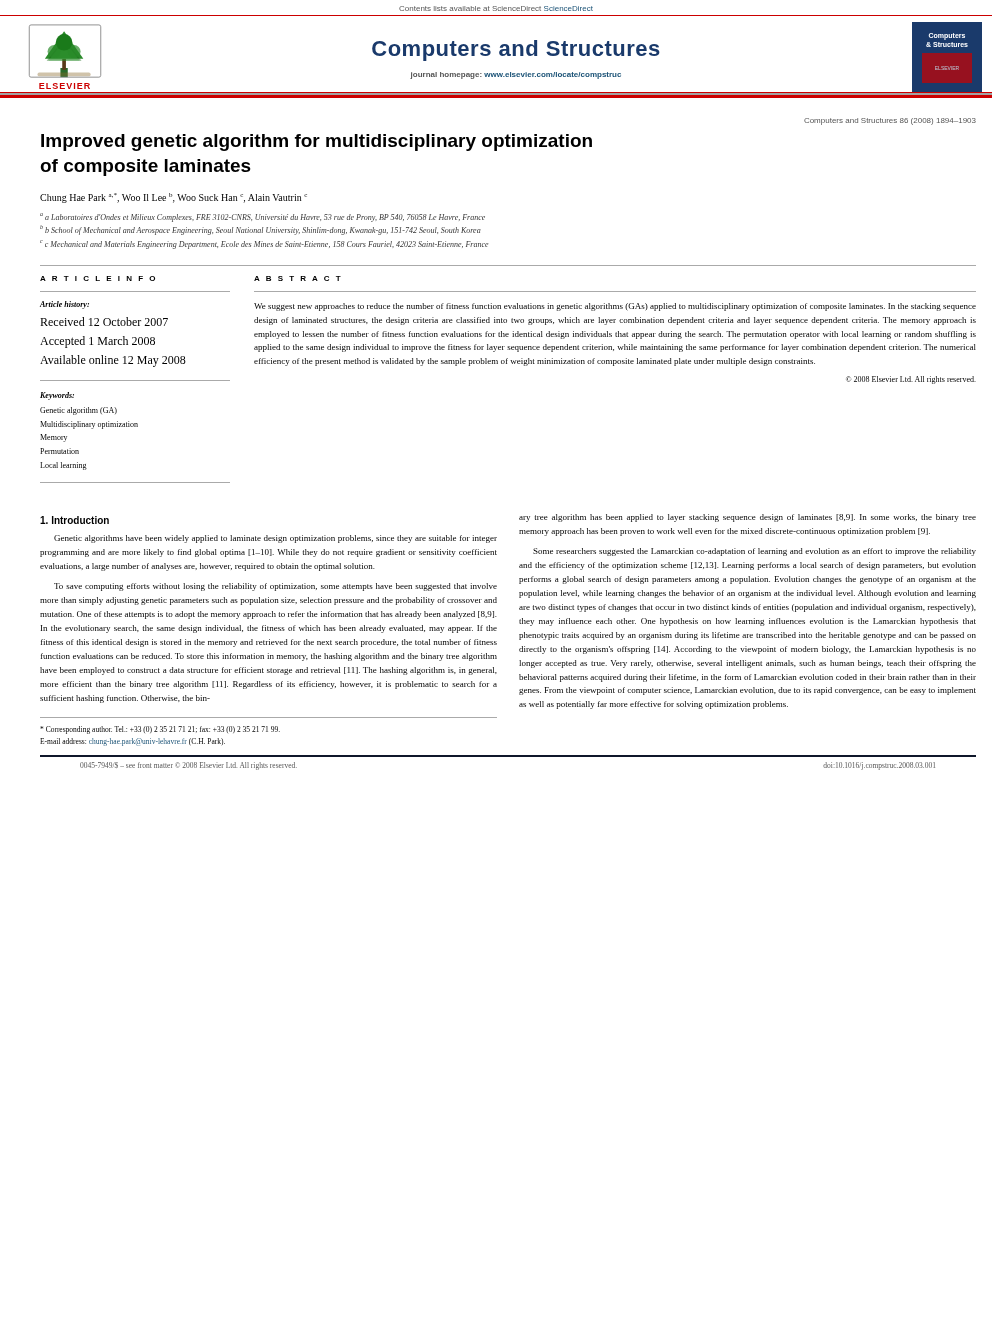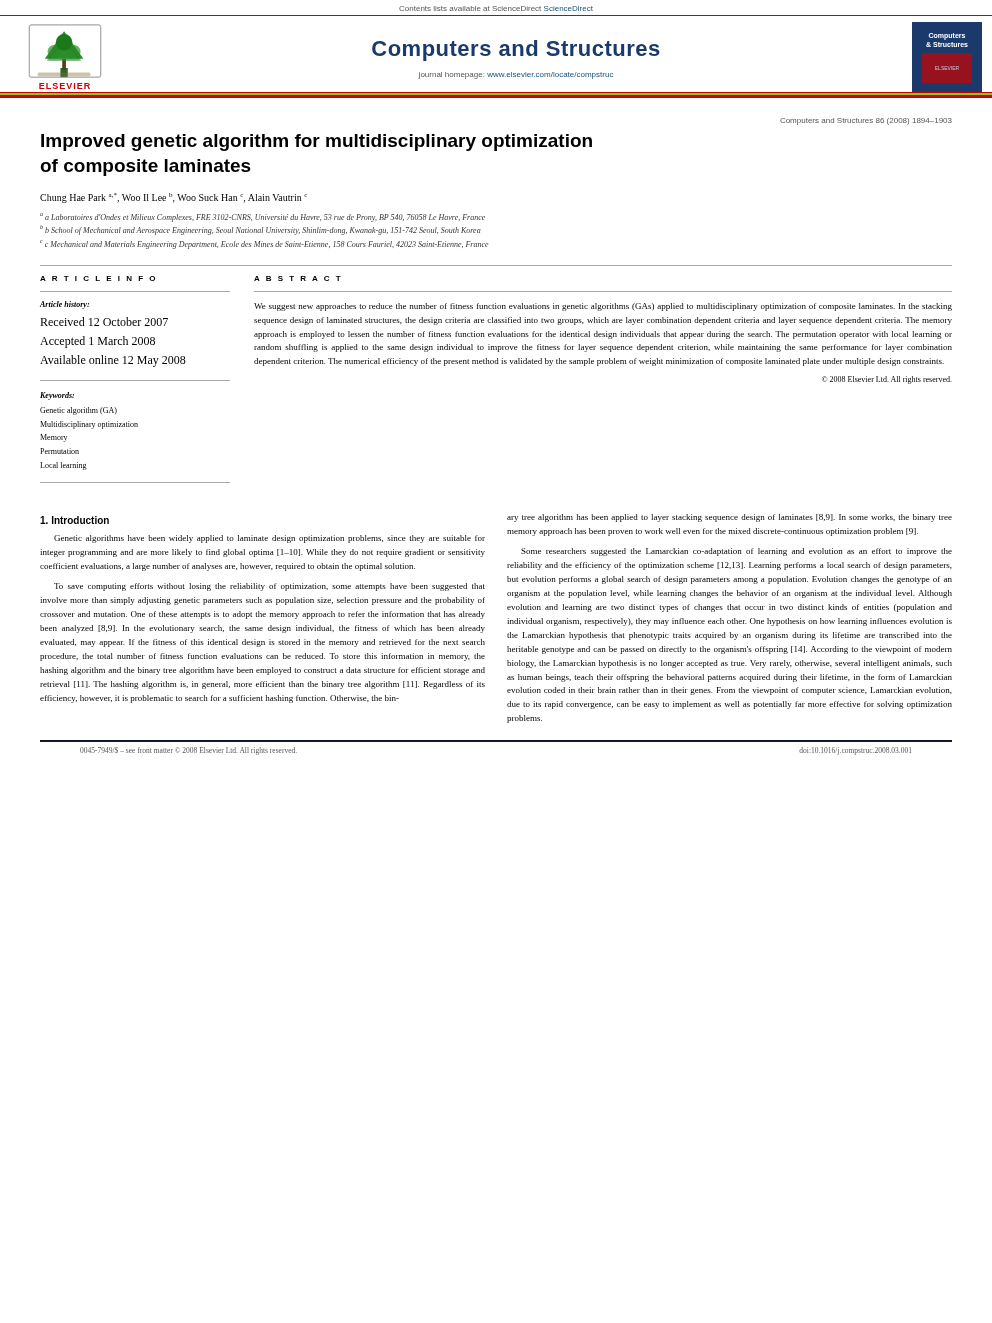--- a/index.html
+++ b/index.html
@@ -7,21 +7,21 @@
       background: #fff;
       font-family: 'Times New Roman', Times, serif;
       font-size: 9.5px;
       color: #000;
       width: 992px;
       min-height: 1323px;
     }
 
     
     .journal-header {
-      border-bottom: 2px solid #84cc16;
+      border-bottom: 2px solid #a3a3a3;
       padding-bottom: 0;
     }
     .journal-top-bar {
       text-align: center;
       font-size: 8px;
       color: #555;
       padding: 4px 0 2px 0;
       font-family: Arial, sans-serif;
     }
     .journal-top-bar a { color: #1a5276; text-decoration: none; }
@@ -60,20 +60,21 @@
       font-weight: bold;
       color: #1a3a6b;
       font-family: Arial, sans-serif;
       letter-spacing: 0.5px;
     }
     .journal-homepage {
       font-size: 8px;
       color: #555;
       font-family: Arial, sans-serif;
       margin-top: 8px;
+      font-weight: bold;
     }
     .journal-cover-img {
       width: 70px;
       flex-shrink: 0;
       background: #1a3a6b;
       height: 70px;
       display: flex;
       flex-direction: column;
       align-items: center;
       justify-content: center;
@@ -91,21 +92,21 @@
 
     
     .red-divider {
       height: 3px;
       background: #c00;
       margin: 0;
     }
 
     
     .article-content {
-      padding: 18px 40px 18px 40px;
+      padding: 18px 16px 18px 40px;
     }
 
     
     .article-title {
       font-size: 19px;
       font-weight: bold;
       color: #000;
       line-height: 1.3;
       margin-bottom: 12px;
       font-family: Arial, sans-serif;
@@ -371,20 +372,28 @@
 
     <div class="body-left">
       <div class="section-title">
         <span>1.</span>
         <span class="section-title-underline"> <span>Introduction</span></span>
       </div>
 
       <p class="body-para">Genetic algorithms have been widely applied to laminate design optimization problems, since they are suitable for integer programming and are more likely to find global optima [1–10]. While they do not require gradient or sensitivity coefficient evaluations, a large number of analyses are, however, required to obtain the optimal solution.</p>
       <p class="body-para">To save computing efforts without losing the reliability of optimization, some attempts have been suggested that involve more than simply adjusting genetic parameters such as population size, selection pressure and the probability of crossover and mutation. One of these attempts is to adopt the memory approach to refer the information that has already been analyzed [8,9]. In the evolutionary search, the same design individual, the fitness of which has been already evaluated, may appear. If the fitness of this identical design is stored in the memory and retrieved for the next search procedure, the total number of fitness function evaluations can be reduced. To store this information in memory, the hashing algorithm and the binary tree algorithm have been employed to construct a data structure for efficient storage and retrieval [11]. The hashing algorithm is, in general, more efficient than the binary tree algorithm [11]. Regardless of its efficiency, however, it is problematic to search for a sufficient hashing function. Otherwise, the bin-</p>
 
+      <div class="footnote-area">
+        <div class="footnote-text">* Corresponding author. Tel.: +33 (0) 2 35 21 71 21; fax: +33 (0) 2 35 21 71 99.</div>
+        <div class="footnote-text">
+          <span>E-mail address:</span>
+          <a style="color:#1a5276;">chung-hae.park@univ-lehavre.fr</a>
+          <span>(C.H. Park).</span>
+        </div>
+      </div>
     </div>
 
     <div class="body-right">
       <p class="body-para-noindent">ary tree algorithm has been applied to layer stacking sequence design of laminates [8,9]. In some works, the binary tree memory approach has been proven to work well even for the mixed discrete-continuous optimization problem [9].</p>
       <p class="body-para">Some researchers suggested the Lamarckian co-adaptation of learning and evolution as an effort to improve the reliability and the efficiency of the optimization scheme [12,13]. Learning performs a local search of design parameters, but evolution performs a global search of design parameters among a population. Evolution changes the genotype of an organism at the population level, while learning changes the behavior of an organism at the individual level. Although evolution and learning are two distinct types of changes that occur in two distinct kinds of entities (population and individual organism, respectively), they may influence each other. One hypothesis on how learning influences evolution is the Lamarckian hypothesis that phenotypic traits acquired by an organism during its lifetime are transcribed into the heritable genotype and can be passed on directly to the organism's offspring [14]. According to the viewpoint of modern biology, the Lamarckian hypothesis is no longer accepted as true. Very rarely, otherwise, several intelligent animals, such as human beings, teach their offspring the behavioral patterns acquired during their lifetime, in the form of Lamarckian evolution coded in their brain rather than in their genes. From the viewpoint of computer science, Lamarckian evolution, due to its rapid convergence, can be easy to implement as well as potentially far more effective for solving optimization problems.</p>
     </div>
 
   </div>
 
   <div class="bottom-strip">

